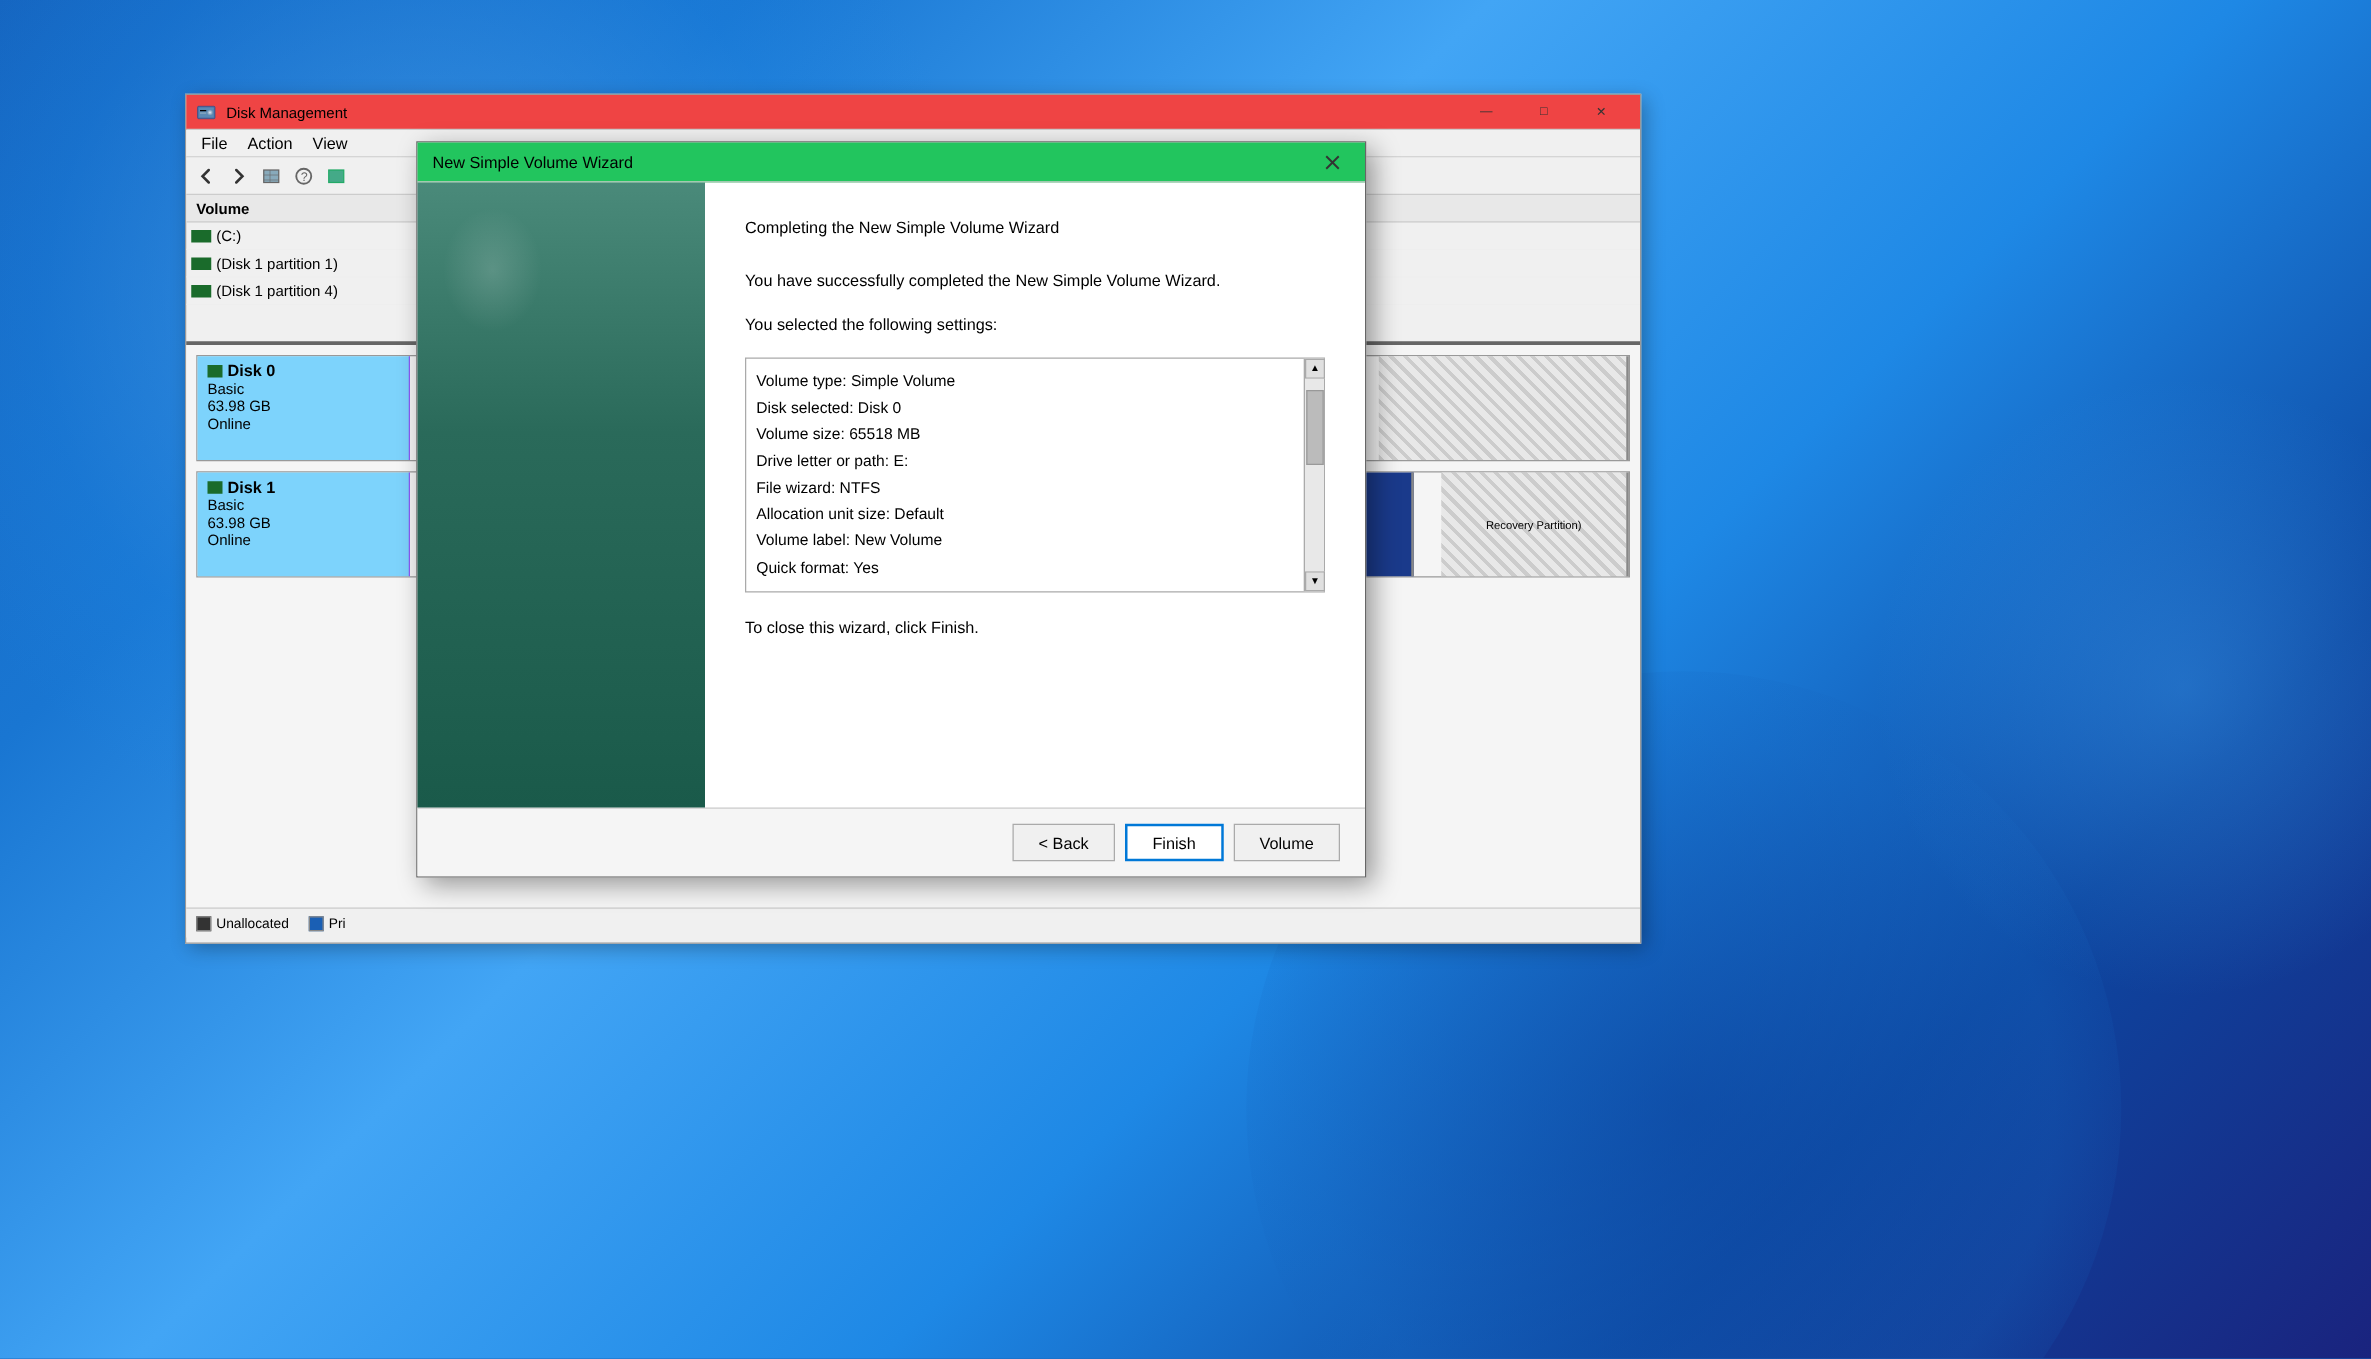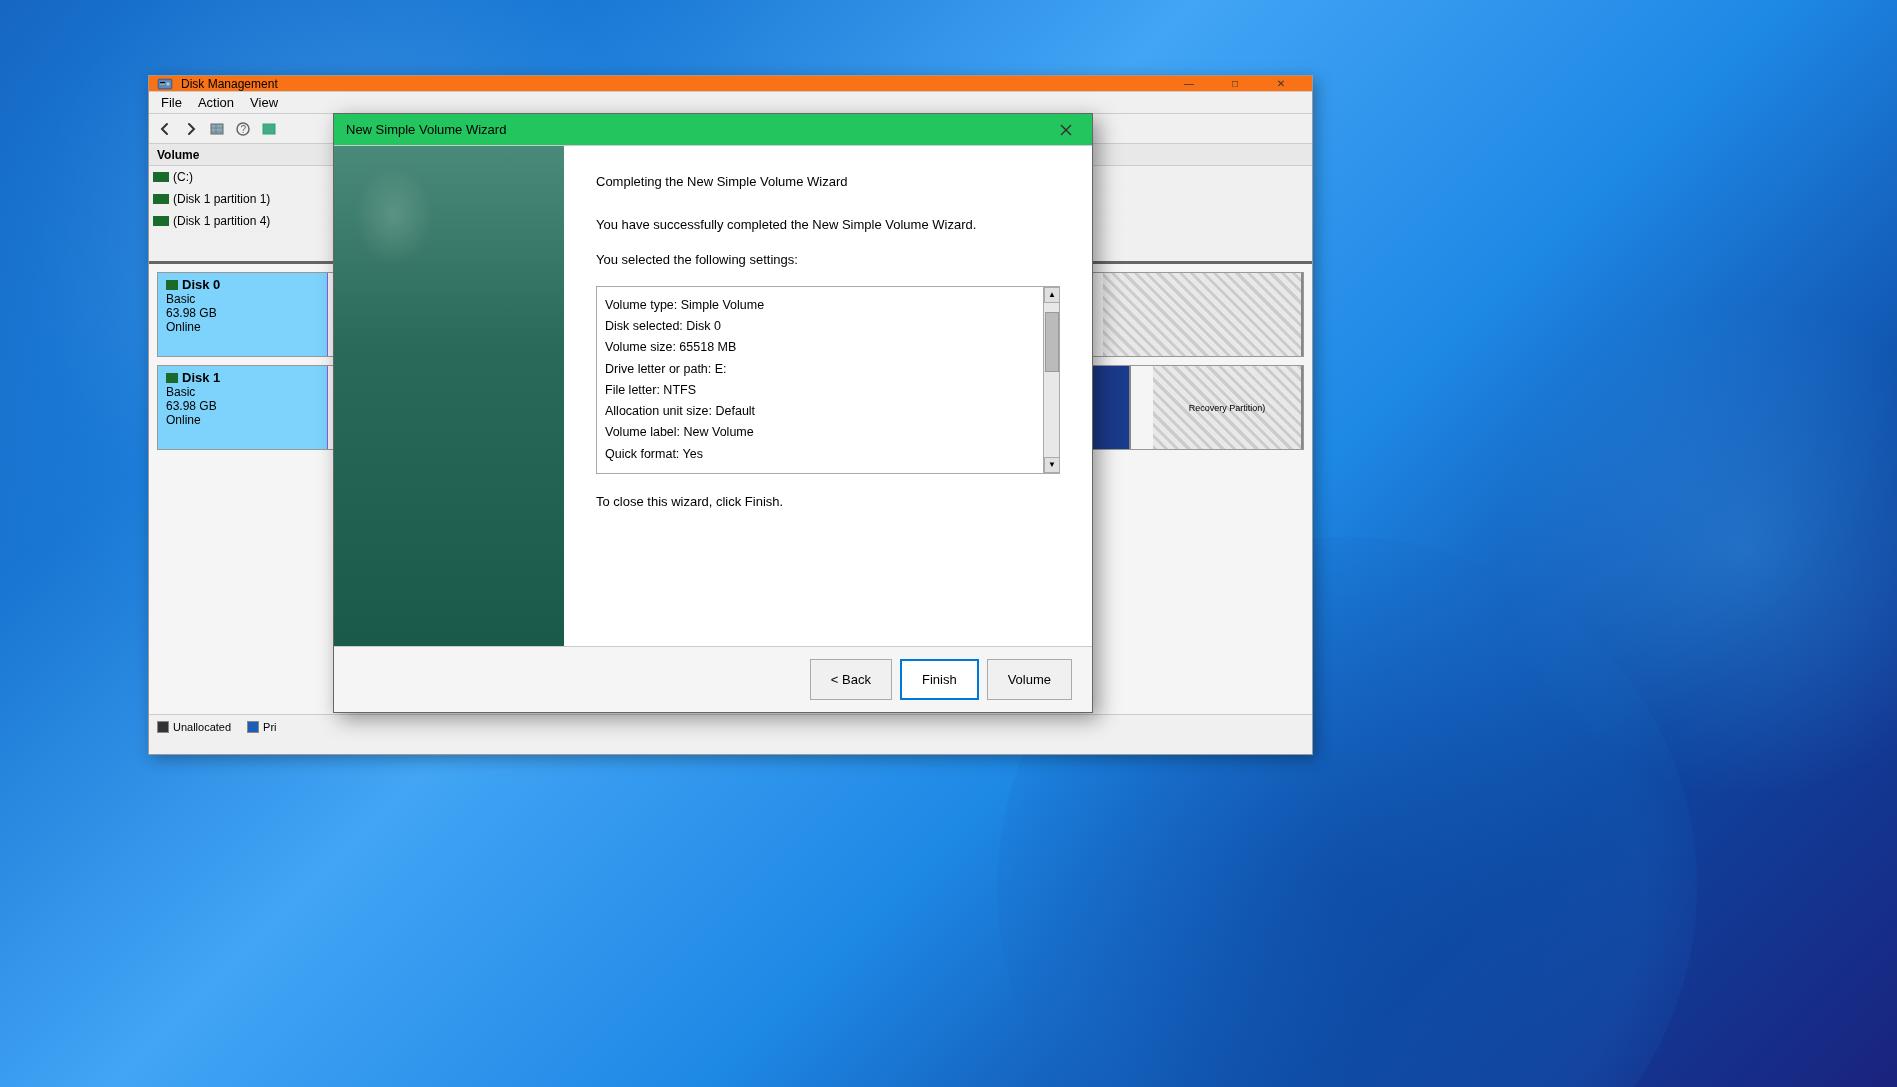--- a/index.html
+++ b/index.html
@@ -54,22 +54,22 @@
       width: 1165px;
       height: 680px;
       background: #f0f0f0;
       border: 1px solid #999;
       box-shadow: 4px 4px 15px rgba(0,0,0,0.3);
     }
 
     .window-titlebar {
       display: flex;
       align-items: center;
-      background: #f97316;
-      height: 16px;
+      background: #ef4444;
+      height: 28px;
       padding: 0 8px;
       border-bottom: 1px solid #ccc;
     }
 
     .window-icon {
       width: 16px;
       height: 16px;
       margin-right: 8px;
       display: flex;
       align-items: center;
@@ -442,21 +442,21 @@
       gap: 8px;
     }
 
     .wizard-btn {
       padding: 5px 20px;
       font-size: 13px;
       border: 1px solid #aaa;
       background: #f0f0f0;
       cursor: pointer;
       min-width: 75px;
-      height: 41px;
+      height: 30px;
       display: flex;
       align-items: center;
       justify-content: center;
     }
 
     .wizard-btn.primary {
       background: #fff;
       border: 2px solid #0078d7;
     }
 
@@ -650,21 +650,21 @@
         <p class="wizard-intro-text">You have successfully completed the New Simple Volume Wizard.</p>
 
         <p class="wizard-intro-text">You selected the following settings:</p>
 
         <div class="settings-box">
           <div class="settings-content">
             <div>Volume type: Simple Volume</div>
             <div>Disk selected: Disk 0</div>
             <div>Volume size: 65518 MB</div>
             <div>Drive letter or path: E:</div>
-            <div>File letter: NTFS</div>
+            <div>File wizard: NTFS</div>
             <div>Allocation unit size: Default</div>
             <div>Volume label: New Volume</div>
             <div>Quick format: Yes</div>
           </div>
           <div class="settings-scrollbar">
             <div class="scroll-arrow">▲</div>
             <div class="scroll-track">
               <div class="scrollbar-thumb"></div>
             </div>
             <div class="scroll-arrow">▼</div>

